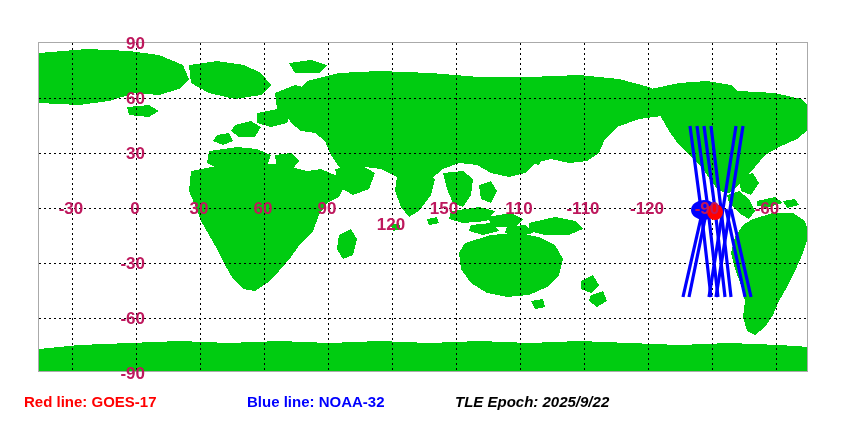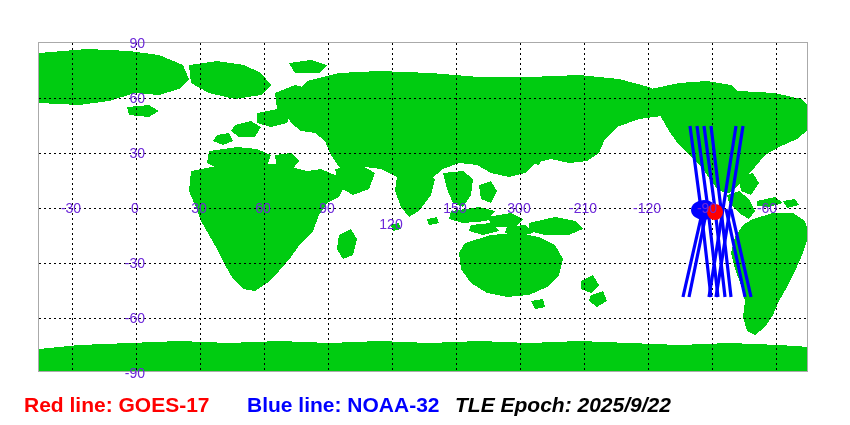--- a/index.html
+++ b/index.html
@@ -27,39 +27,39 @@
   .gridline{stroke:#000000;stroke-width:1;stroke-dasharray:2,3;shape-rendering:crispEdges;}
 
   .land{fill:#00cc11;stroke:none;shape-rendering:crispEdges;}
 
   .track{stroke:#0000ff;stroke-width:3.2;fill:none;stroke-linecap:butt;}
 
   
   .axlabel{
     position:absolute;
     font-family:"Liberation Sans", sans-serif;
-    font-size:14px;
-    font-weight:normal;
-    color:#6d28d9;
+    font-size:17px;
+    font-weight:bold;
+    color:#be185d;
     white-space:nowrap;
     line-height:1;
   }
   .latlabel{text-align:right;transform:translateY(-50%);}
   .lonlabel{text-align:center;transform:translate(-50%,-50%);}
 
   
   #footer{
     position:absolute;
     left:0;top:390px;
     width:850px;height:30px;
   }
   .legitem{
     position:absolute;
     font-family:"Liberation Sans", sans-serif;
-    font-size:21px;
+    font-size:15px;
     font-weight:bold;
     white-space:nowrap;
     line-height:1;
   }
   #leg-red{left:24px;top:4px;color:#ff0000;}
   #leg-blue{left:247px;top:4px;color:#0000ff;}
   #leg-epoch{left:455px;top:4px;color:#000000;font-style:italic;}
 </style>
 </head>
 <body>
@@ -203,23 +203,23 @@
   <div class="axlabel latlabel" style="left:85px;top:263px;width:60px;">-30</div>
   <div class="axlabel latlabel" style="left:85px;top:318px;width:60px;">-60</div>
   <div class="axlabel latlabel" style="left:85px;top:373px;width:60px;">-90</div>
 
   <div class="axlabel lonlabel" style="left:71px;top:208px;">-30</div>
   <div class="axlabel lonlabel" style="left:135px;top:208px;">0</div>
   <div class="axlabel lonlabel" style="left:199px;top:208px;">30</div>
   <div class="axlabel lonlabel" style="left:263px;top:208px;">60</div>
   <div class="axlabel lonlabel" style="left:327px;top:208px;">90</div>
   <div class="axlabel lonlabel" style="left:391px;top:208px;margin-top:16px;">120</div>
-  <div class="axlabel lonlabel" style="left:455px;top:208px;">150</div>
-  <div class="axlabel lonlabel" style="left:519px;top:208px;">300</div>
-  <div class="axlabel lonlabel" style="left:583px;top:208px;">-210</div>
+  <div class="axlabel lonlabel" style="left:444px;top:208px;">150</div>
+  <div class="axlabel lonlabel" style="left:519px;top:208px;">110</div>
+  <div class="axlabel lonlabel" style="left:583px;top:208px;">-110</div>
   <div class="axlabel lonlabel" style="left:647px;top:208px;">-120</div>
   <div class="axlabel lonlabel" style="left:707px;top:208px;">-90</div>
   <div class="axlabel lonlabel" style="left:767px;top:208px;">-60</div>
 
   <div id="footer">
     <div class="legitem" id="leg-red">Red line: GOES-17</div>
     <div class="legitem" id="leg-blue">Blue line: NOAA-32</div>
     <div class="legitem" id="leg-epoch">TLE Epoch: 2025/9/22</div>
   </div>
 

